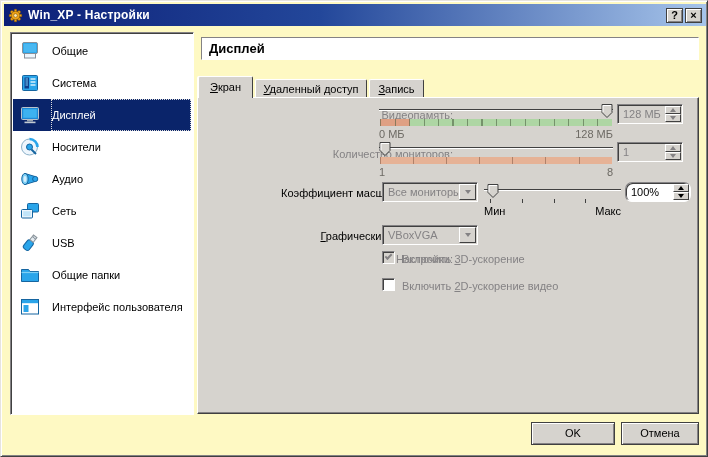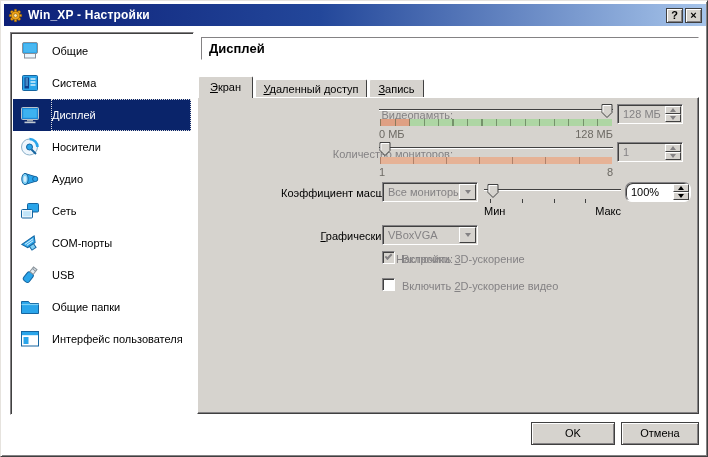--- a/index.html
+++ b/index.html
@@ -1,18 +1,18 @@
 <!DOCTYPE html>
 <html><head>
 <meta charset="utf-8">
 <style>
   * { margin:0; padding:0; box-sizing:border-box; }
   body { font-family:"Liberation Sans", sans-serif; background:#555; }
   .win {
-    position:relative; width:708px; height:457px; background:#ffffff;
+    position:relative; width:708px; height:457px; background:#fef9c3;
     border-top:1px solid #e6e3de; border-left:1px solid #e6e3de;
     border-right:1px solid #404040; border-bottom:1px solid #404040;
     box-shadow: inset 1px 1px 0 #fff, inset -1px -1px 0 #848284;
     overflow:hidden;
   }
   
   .titlebar {
     position:absolute; left:3px; top:3px; width:702px; height:22px;
     background:linear-gradient(to right,#0c1f77 0%,#23479a 45%,#a6c4ea 100%);
     display:flex; align-items:center; padding:0 4px;
@@ -229,34 +229,20 @@
           <rect x="9.5" y="4.5" width="11" height="8.5" rx="1" fill="#2aa5ea" stroke="#1565a0"></rect>
           <rect x="3.5" y="10.5" width="11" height="8.5" rx="1" fill="#eef6fd" stroke="#1565a0"></rect>
           <rect x="5.2" y="12.2" width="7.6" height="5.1" fill="#bfe4f9"></rect>
         </svg>
       </span>
       <span class="label-wrap">
           <span>Сеть</span>
         </span>
     </div>
 
-    <div class="side-item">
-      <span class="ic">
-        <svg width="24" height="24" viewBox="0 0 24 24">
-          <g transform="rotate(-35 12 12)">
-            <path d="M4.5 8.5 h15 l-3 6 h-9 Z" fill="#2aa5ea" stroke="#1565a0"></path>
-            <path d="M7 10.2h10 M8 12h8" stroke="#d8effc" stroke-width="1"></path>
-            <rect x="9.5" y="14.5" width="5" height="4.5" fill="#7fd0f5" stroke="#1565a0"></rect>
-          </g>
-        </svg>
-      </span>
-      <span class="label-wrap">
-          <span>COM-порты</span>
-        </span>
-    </div>
 
     <div class="side-item">
       <span class="ic">
         <svg width="24" height="24" viewBox="0 0 24 24">
           <g transform="rotate(38 12 12)">
             <rect x="8.5" y="9.5" width="7" height="10.5" rx="2.5" fill="#2aa5ea" stroke="#1565a0"></rect>
             <rect x="9.8" y="3.5" width="4.4" height="6" fill="#e4ebf0" stroke="#88929a"></rect>
             <rect x="10.6" y="4.6" width="1.2" height="1.6" fill="#88929a"></rect>
             <rect x="12.4" y="4.6" width="1.2" height="1.6" fill="#88929a"></rect>
           </g>

